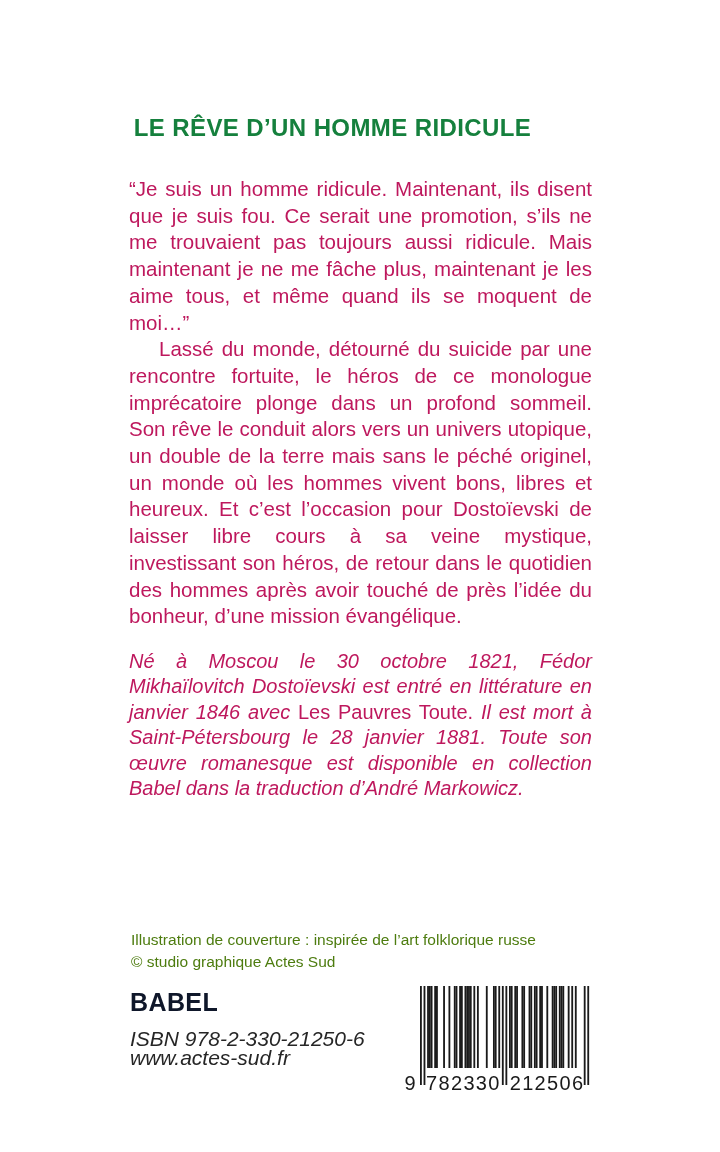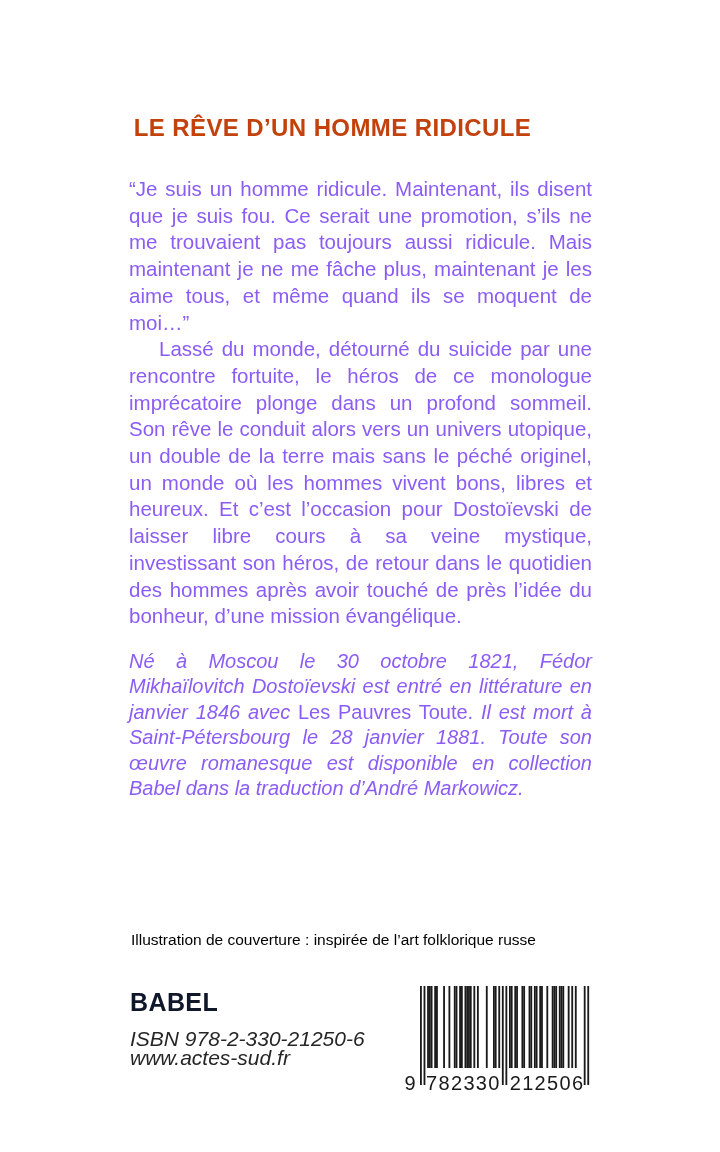--- a/index.html
+++ b/index.html
@@ -19,50 +19,50 @@
   .title {
     position: absolute;
     top: 114px;
     left: 0;
     width: 665px;
     margin: 0;
     text-align: center;
     font-size: 24px;
     font-weight: bold;
     letter-spacing: 0.4px;
-    color: #c2410c;
+    color: #15803d;
   }
   .blurb {
     position: absolute;
     top: 176px;
     left: 129px;
     width: 463px;
     font-size: 20.5px;
     line-height: 26.7px;
     text-align: justify;
     hyphens: auto;
     -webkit-hyphens: auto;
-    color: #8b5cf6;
+    color: #be185d;
   }
   .blurb p { margin: 0; }
   .synopsis { text-indent: 30px; }
   .bio {
     margin-top: 19px !important;
     font-style: italic;
     font-size: 20px;
     line-height: 25.4px;
   }
   .bio .upright { font-style: normal; }
   .credits {
     position: absolute;
     top: 929px;
     left: 131px;
     font-size: 15.5px;
     line-height: 22px;
-    color: #000000;
+    color: #4d7c0f;
   }
   .imprint {
     position: absolute;
     top: 988px;
     left: 130px;
     color: #262626;
   }
   .babel {
     font-size: 25px;
     font-weight: bold;
@@ -99,20 +99,21 @@
   <h1 class="title">LE RÊVE D’UN HOMME RIDICULE</h1>
 
   <div class="blurb" lang="fr">
     <p class="quote">“Je suis un homme ridicule. Maintenant, ils disent que je suis fou. Ce serait une promotion, s’ils ne me trouvaient pas toujours aussi ridicule. Mais maintenant je ne me fâche plus, maintenant je les aime tous, et même quand ils se moquent de moi…”</p>
     <p class="synopsis">Lassé du monde, détourné du suicide par une rencontre fortuite, le héros de ce monologue imprécatoire plonge dans un profond sommeil. Son rêve le conduit alors vers un univers utopique, un double de la terre mais sans le péché originel, un monde où les hommes vivent bons, libres et heureux. Et c’est l’occasion pour Dostoïevski de laisser libre cours à sa veine mystique, investissant son héros, de retour dans le quotidien des hommes après avoir touché de près l’idée du bonheur, d’une mission évangélique.</p>
     <p class="bio"><span>Né à Moscou le 30 octobre 1821, Fédor Mikhaïlovitch Dostoïevski est entré en littérature en janvier 1846 avec </span><span class="upright">Les Pauvres Toute.</span><span> Il est mort à Saint-Pétersbourg le 28 janvier 1881. Toute son œuvre romanesque est disponible en collection Babel dans la traduction d’André Markowicz.</span></p>
   </div>
 
   <div class="credits">
     <div>Illustration de couverture : inspirée de l’art folklorique russe</div>
+    <div>© studio graphique Actes Sud</div>
   </div>
 
   <div class="imprint">
     <div class="babel">BABEL</div>
     <div class="imprint-line">ISBN 978-2-330-21250-6</div>
     <div class="imprint-line">www.actes-sud.fr</div>
   </div>
 
   <div class="barcode">
     <svg width="192" height="106" viewBox="0 0 192 106">

